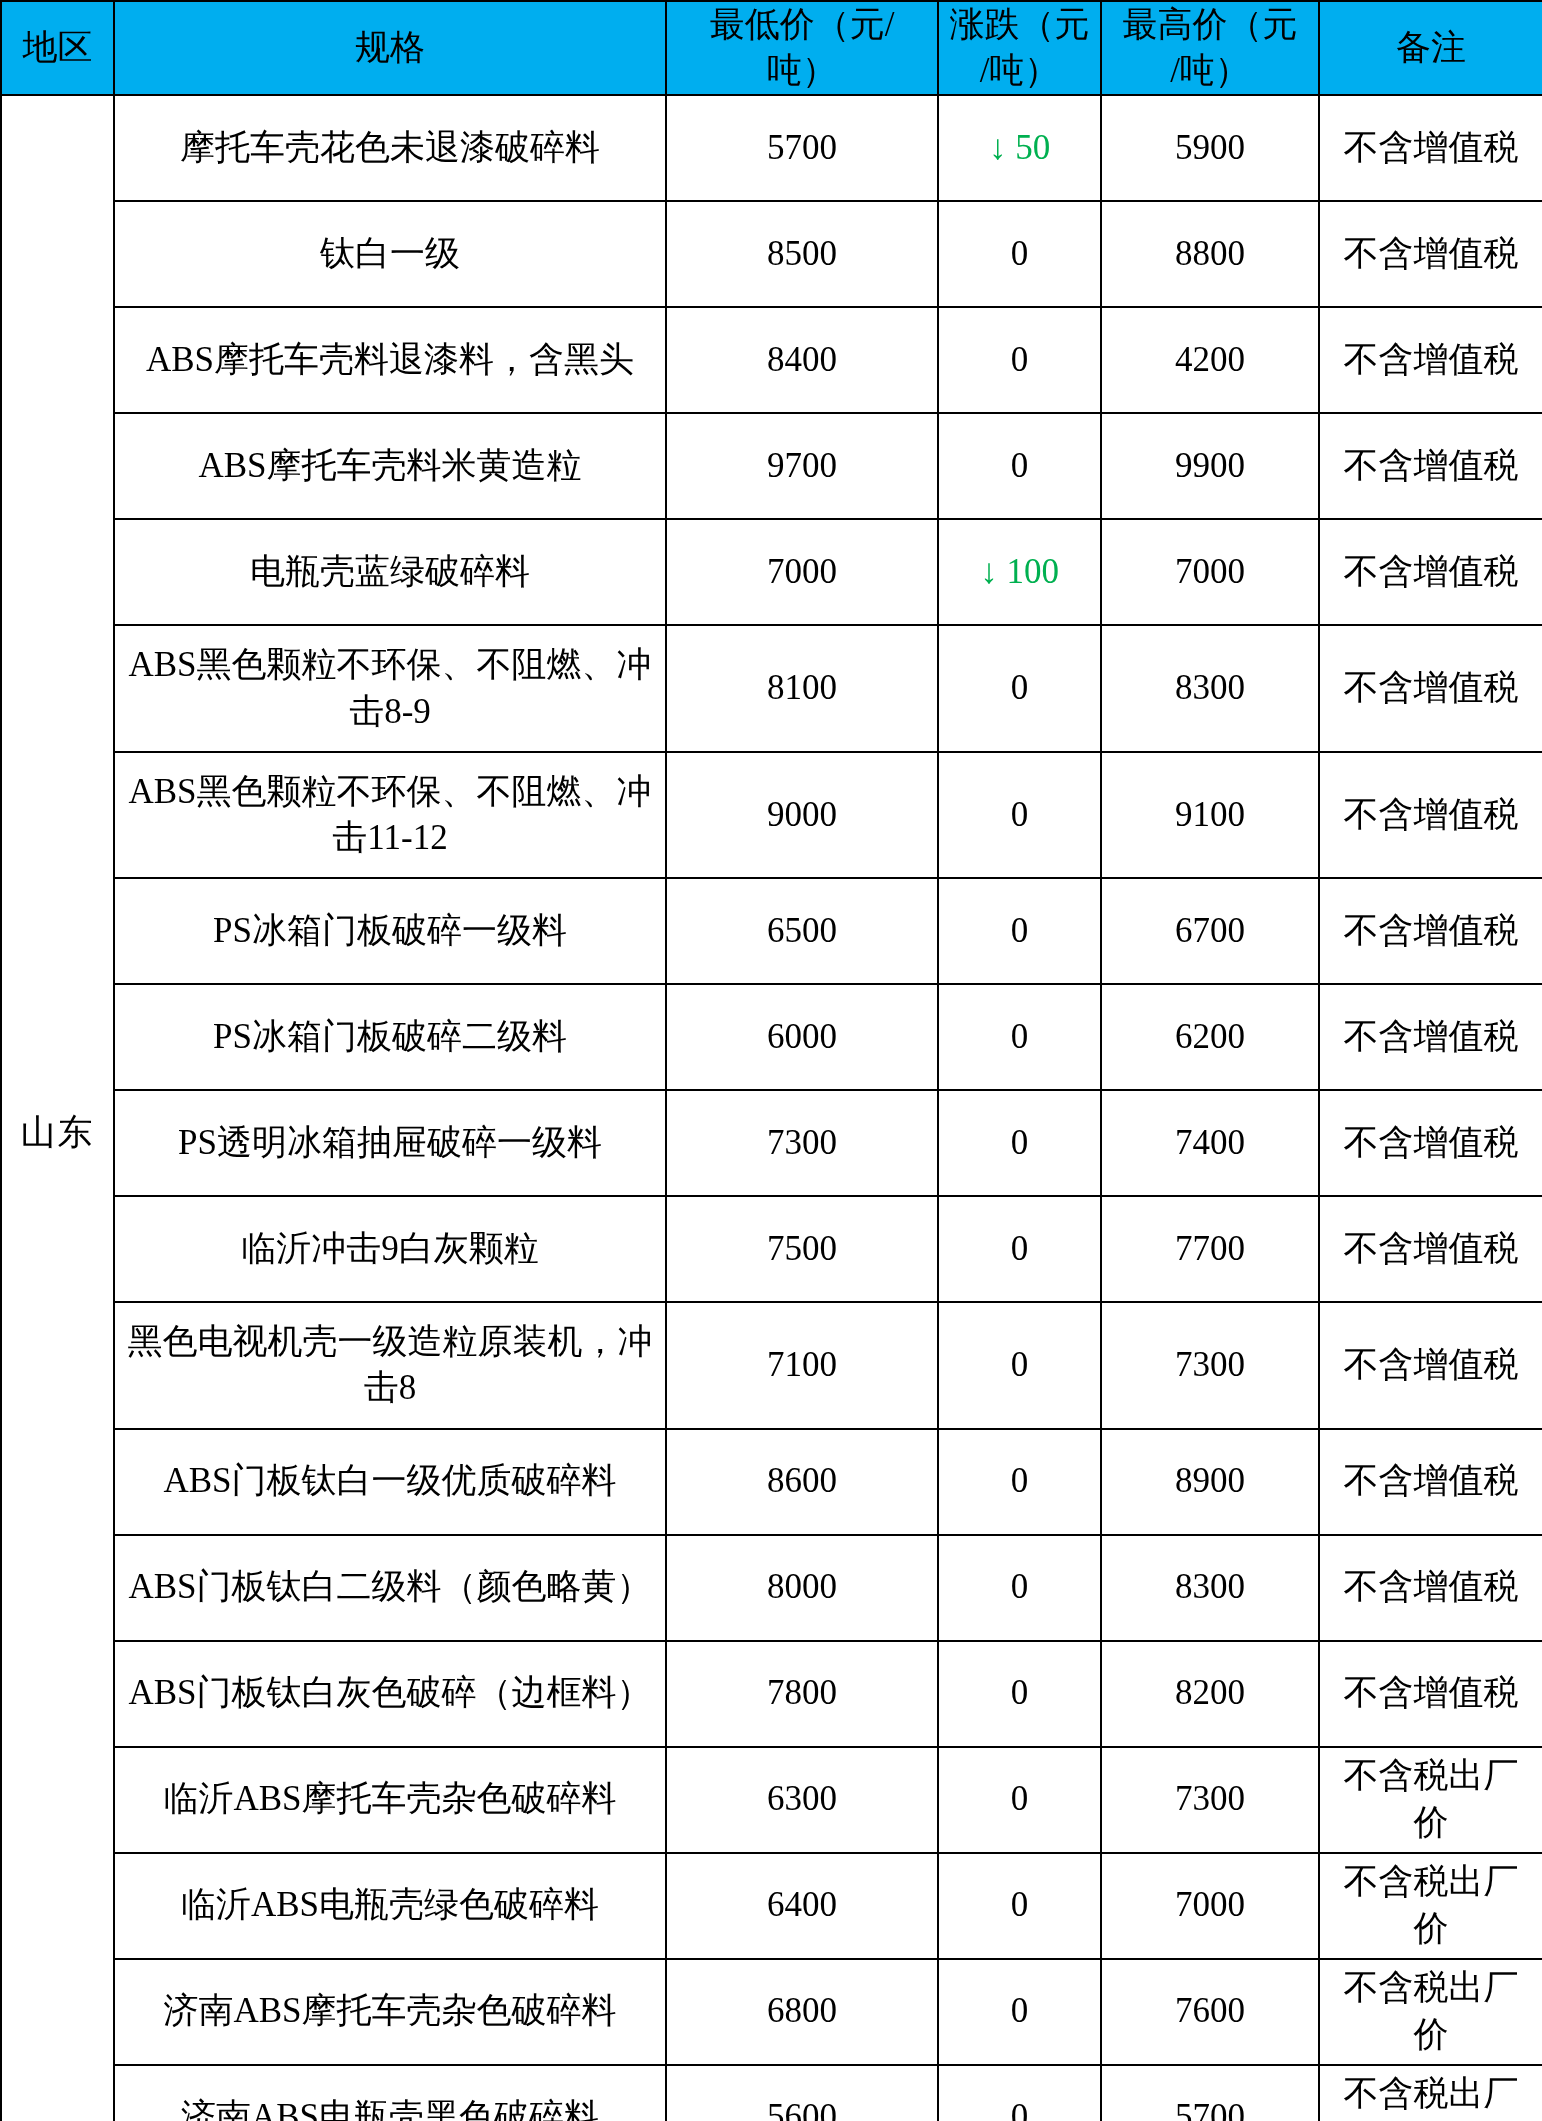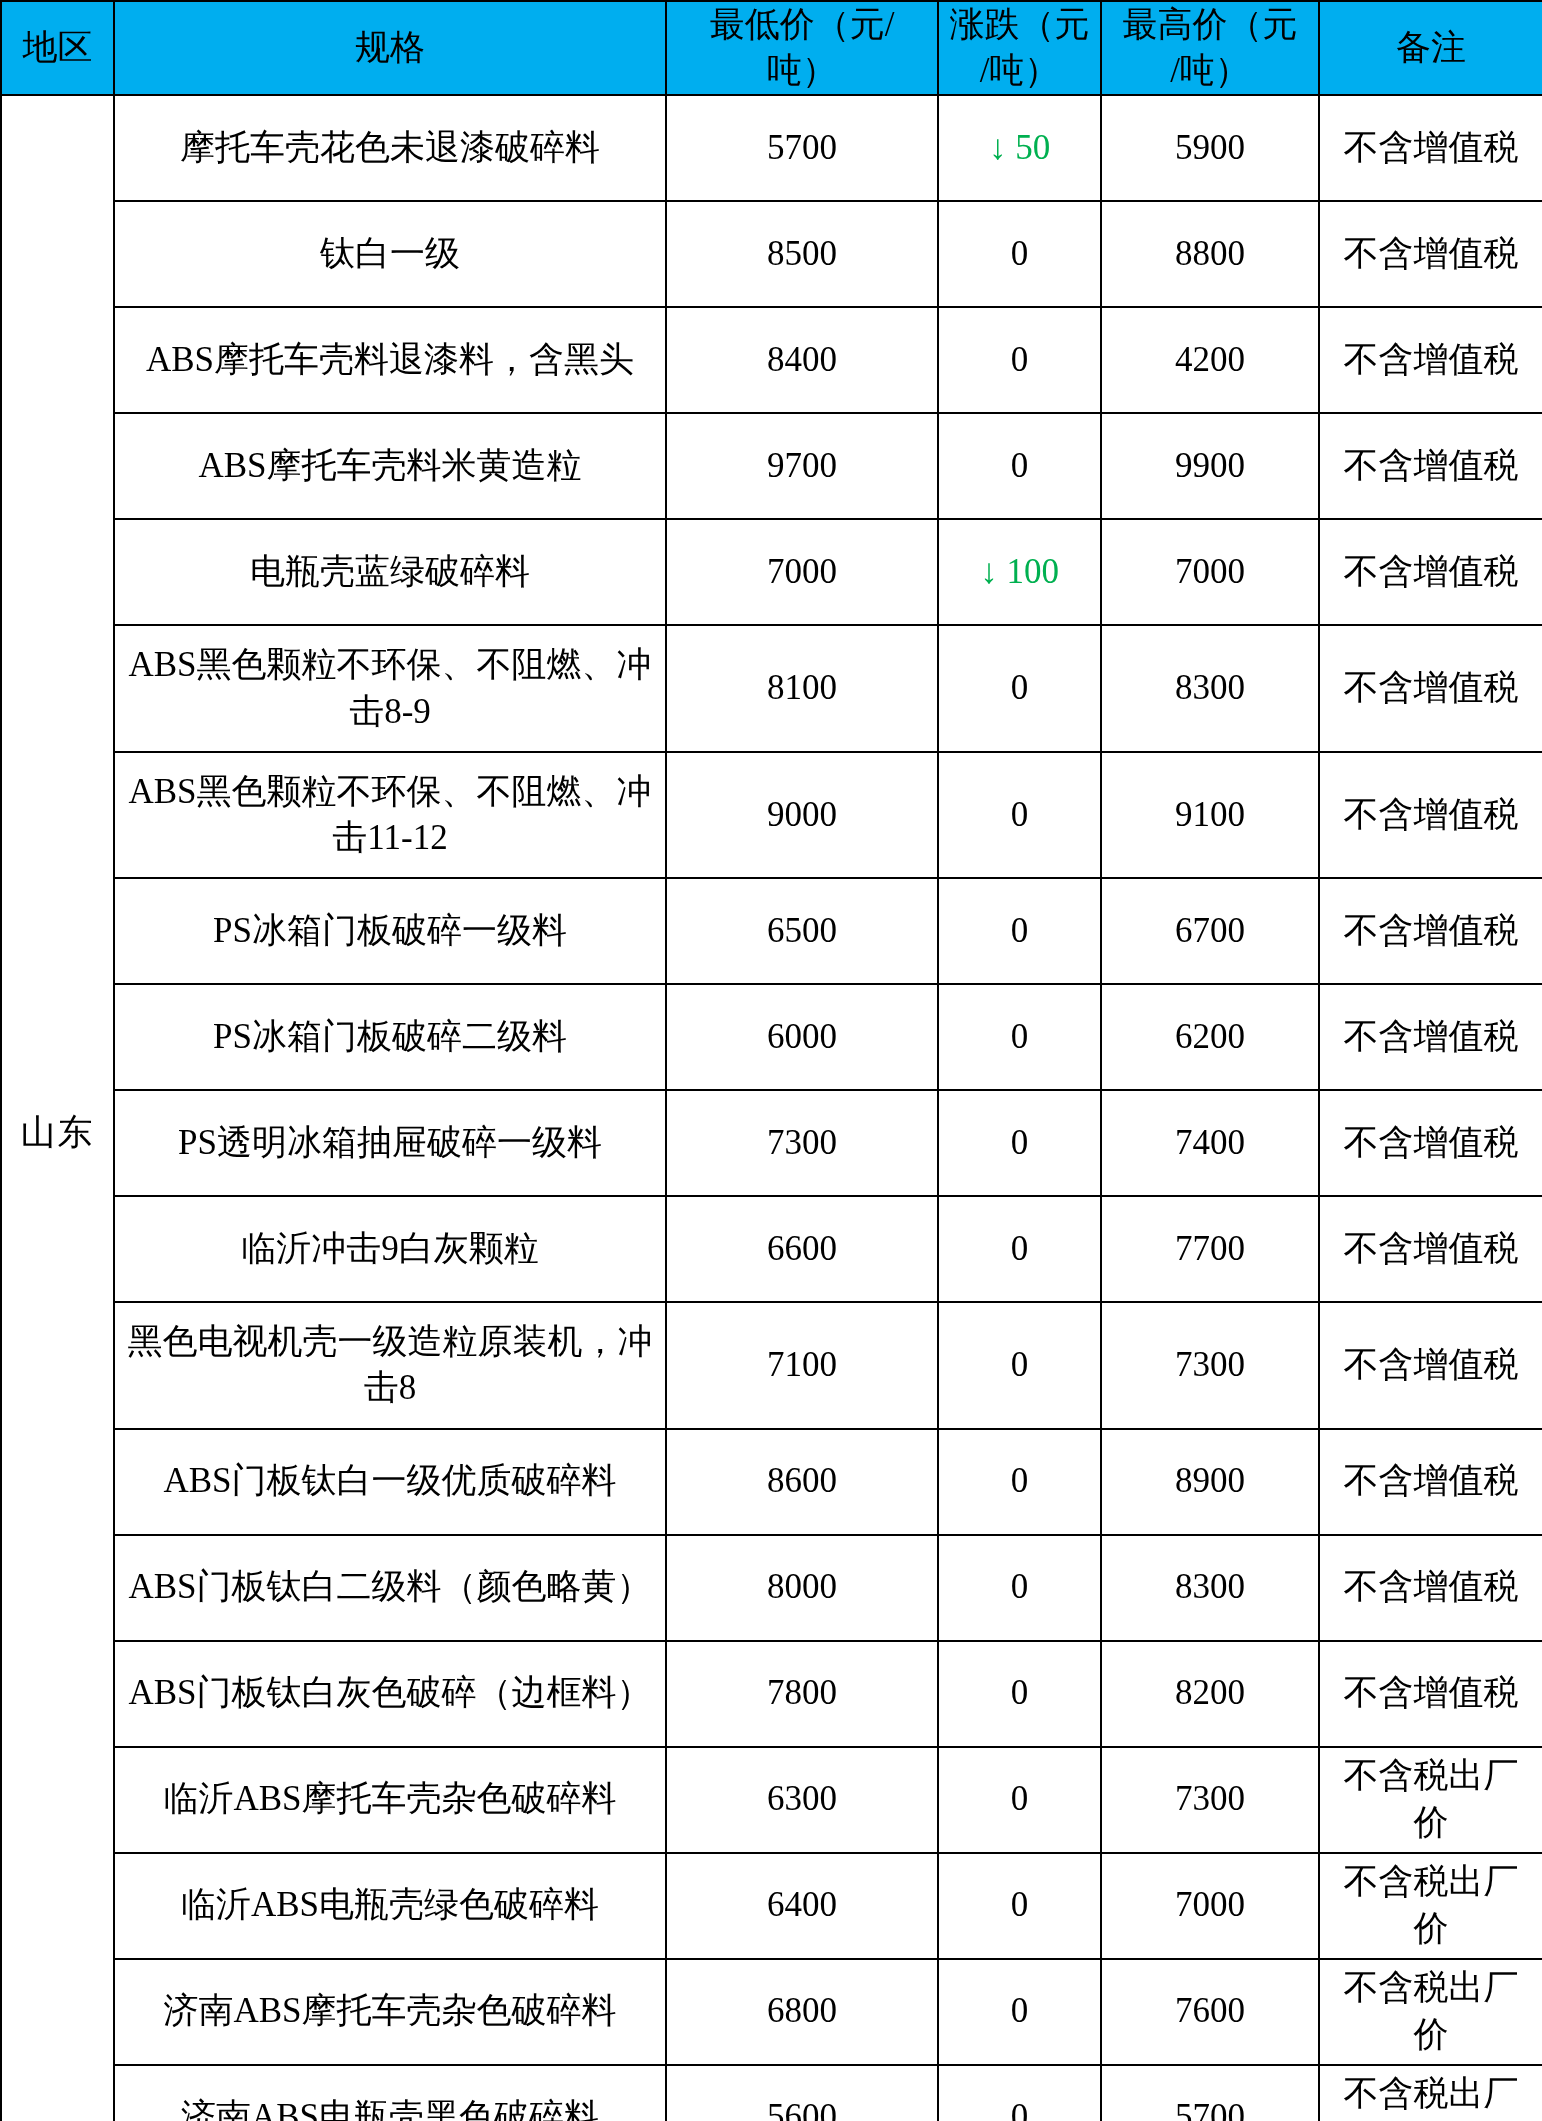--- a/index.html
+++ b/index.html
@@ -144,21 +144,21 @@
         </tr>
         <tr>
           <td class="spec-cell">PS透明冰箱抽屉破碎一级料</td>
           <td class="min-cell">7300</td>
           <td class="change-cell">0</td>
           <td class="max-cell">7400</td>
           <td class="note-cell">不含增值税</td>
         </tr>
         <tr>
           <td class="spec-cell">临沂冲击9白灰颗粒</td>
-          <td class="min-cell">6600</td>
+          <td class="min-cell">7500</td>
           <td class="change-cell">0</td>
           <td class="max-cell">7700</td>
           <td class="note-cell">不含增值税</td>
         </tr>
         <tr>
           <td class="spec-cell">黑色电视机壳一级造粒原装机，冲击8</td>
           <td class="min-cell">7100</td>
           <td class="change-cell">0</td>
           <td class="max-cell">7300</td>
           <td class="note-cell">不含增值税</td>

